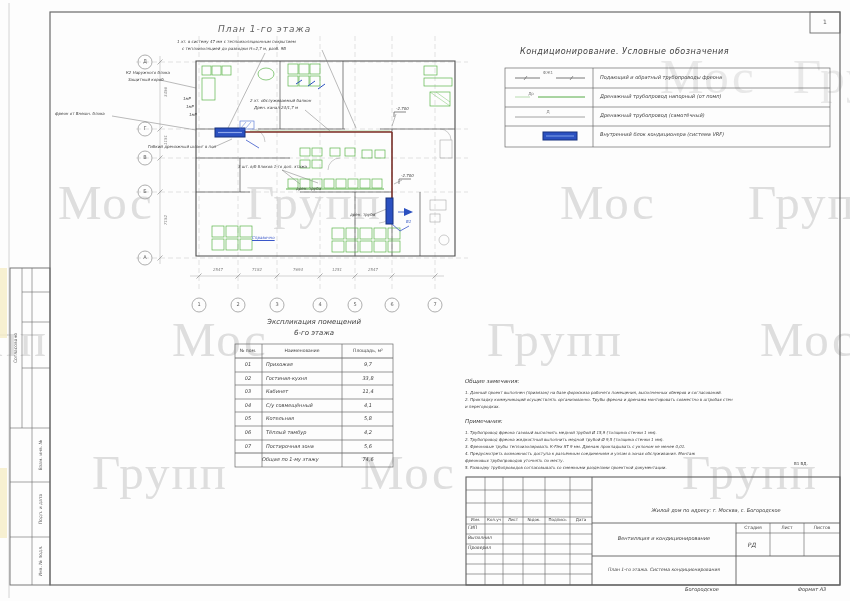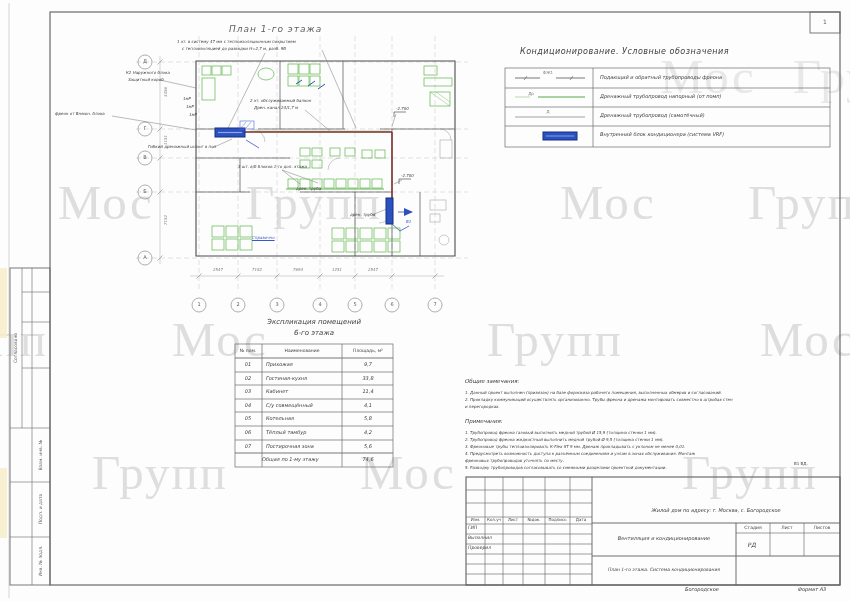--- a/index.html
+++ b/index.html
@@ -253,21 +253,21 @@
     </g>
   </svg>
 
   <span class="txt s6 c mid" style="left:825px;top:22px;">1</span>
 
   <span class="txt s45 rotc mid" style="left:16px;top:348px;">Согласовано</span>
   <span class="txt s45 rotc mid" style="left:41px;top:455px;">Взам. инв. №</span>
   <span class="txt s45 rotc mid" style="left:41px;top:509px;">Подп. и дата</span>
   <span class="txt s45 rotc mid" style="left:41px;top:561px;">Инв. № подл.</span>
 
-  <span class="txt s9 i mid" style="left:229px;top:25px;letter-spacing:1px;font-style:italic;">План 1-го этажа</span>
+  <span class="txt s9 i mid" style="left:218px;top:25px;letter-spacing:1px;font-style:italic;">План 1-го этажа</span>
 
   <span class="txt s5 c mid" style="left:199px;top:305px;">1</span>
   <span class="txt s5 c mid" style="left:238px;top:305px;">2</span>
   <span class="txt s5 c mid" style="left:277px;top:305px;">3</span>
   <span class="txt s5 c mid" style="left:320px;top:305px;">4</span>
   <span class="txt s5 c mid" style="left:355px;top:305px;">5</span>
   <span class="txt s5 c mid" style="left:392px;top:305px;">6</span>
   <span class="txt s5 c mid" style="left:435px;top:305px;">7</span>
   <span class="txt s5 c mid" style="left:145px;top:62px;">Д</span>
   <span class="txt s5 c mid" style="left:145px;top:129px;">Г</span>

